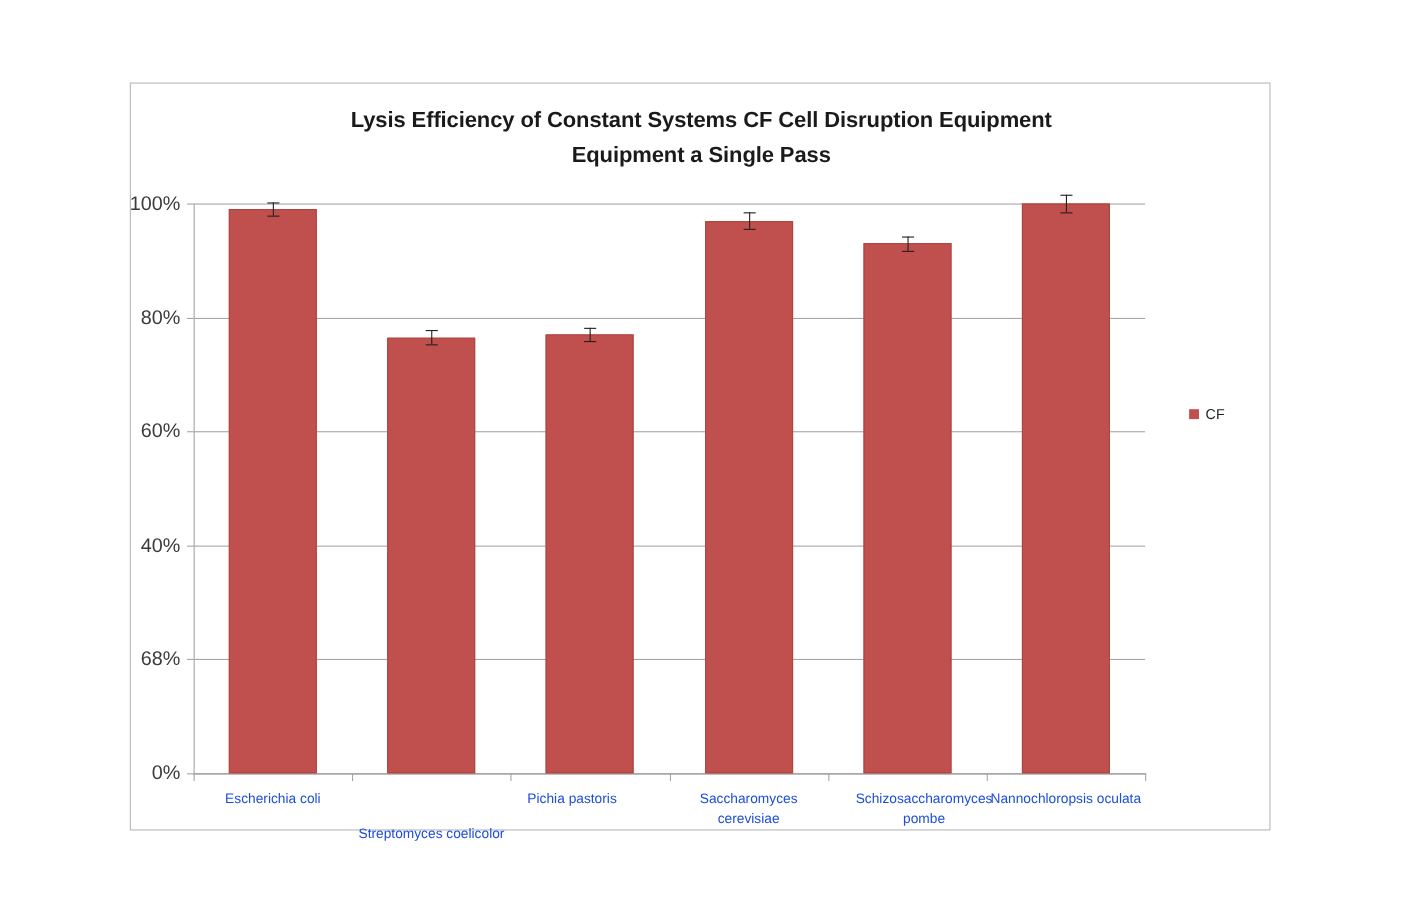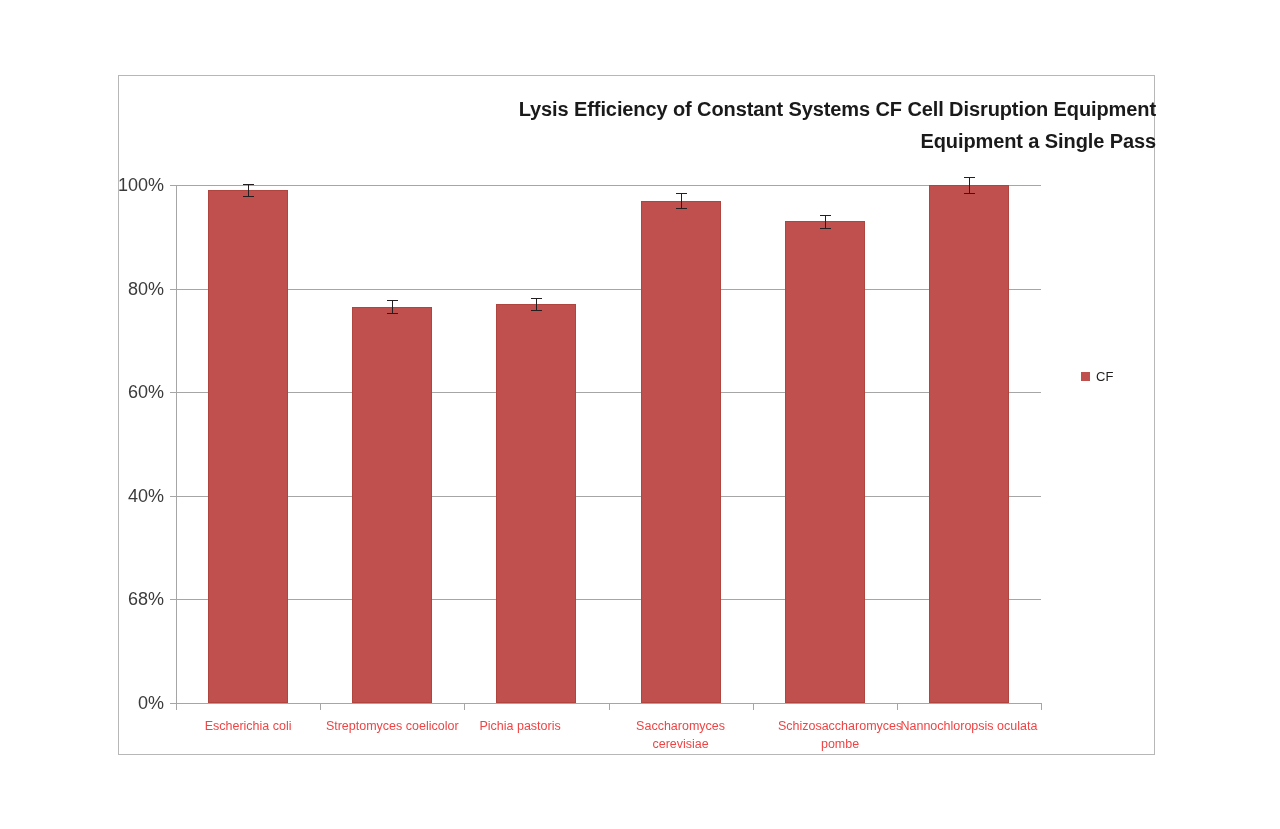--- a/index.html
+++ b/index.html
@@ -18,21 +18,21 @@
     width:1037px;height:680px;
     background:#ffffff;
     border:1px solid #b7b7b7;
     box-sizing:border-box;
   }
 
   
   .chart-title{
     position:absolute;
     left:0;top:18px;width:1037px;
-    text-align:right;
+    text-align:center;
     font-size:20px;
     font-weight:bold;
     color:#1a1a1a;
     line-height:1.58;
     letter-spacing:-0.1px;
   }
   .chart-title .line{display:block;}
 
   
   .plot{
@@ -84,21 +84,21 @@
     height:1px;
     background:#231f20;
   }
 
   
   .catlabel{
     position:absolute;
     top:532px;
     text-align:center;
     font-size:12.5px;
-    color:#ef4444;
+    color:#1d4ed8;
     line-height:1.45;
     white-space:pre-line;
   }
 
   
   .legend{
     position:absolute;
     left:962px;top:293px;
     display:flex;align-items:center;gap:6px;
   }
@@ -145,21 +145,21 @@
         <div class="bar" title="Escherichia coli: 99%" style="left: 32.0833px; width: 80px; height: 512.82px; background: rgb(192, 80, 77);"></div>
         <div class="errorbar" style="left: 72px; top: -1.036px; height: 12.432px;"></div>
         <div class="errorcap" style="left: 67.0833px; width: 11px; top: -1.036px;"></div>
         <div class="errorcap" style="left: 67.0833px; width: 11px; top: 11.396px;"></div>
         <div class="catlabel" style="left: 0px; width: 144.167px;">Escherichia coli</div>
         <div class="xtick-mark" style="left: 0px;"></div>
         <div class="bar" title="Streptomyces coelicolor: 76.5%" style="left: 176.25px; width: 80px; height: 396.27px; background: rgb(192, 80, 77);"></div>
         <div class="errorbar" style="left: 216px; top: 114.996px; height: 13.468px;"></div>
         <div class="errorcap" style="left: 211.25px; width: 11px; top: 114.996px;"></div>
         <div class="errorcap" style="left: 211.25px; width: 11px; top: 128.464px;"></div>
-        <div class="catlabel" style="left: 144.167px; width: 144.167px;">Streptomyces coelicolor</div>
+        <div class="catlabel" style="left: 144.167px; width: 144.167px; margin-top: 32px;">Streptomyces coelicolor</div>
         <div class="xtick-mark" style="left: 144.167px;"></div>
         <div class="bar" title="Pichia pastoris: 77%" style="left: 320.417px; width: 80px; height: 398.86px; background: rgb(192, 80, 77);"></div>
         <div class="errorbar" style="left: 360px; top: 112.924px; height: 12.432px;"></div>
         <div class="errorcap" style="left: 355.417px; width: 11px; top: 112.924px;"></div>
         <div class="errorcap" style="left: 355.417px; width: 11px; top: 125.356px;"></div>
         <div class="catlabel" style="left: 272px; width: 144.167px;">Pichia pastoris</div>
         <div class="xtick-mark" style="left: 288.333px;"></div>
         <div class="bar" title="Saccharomyces cerevisiae: 97%" style="left: 464.583px; width: 80px; height: 502.46px; background: rgb(192, 80, 77);"></div>
         <div class="errorbar" style="left: 505px; top: 7.77px; height: 15.54px;"></div>
         <div class="errorcap" style="left: 499.583px; width: 11px; top: 7.77px;"></div>

